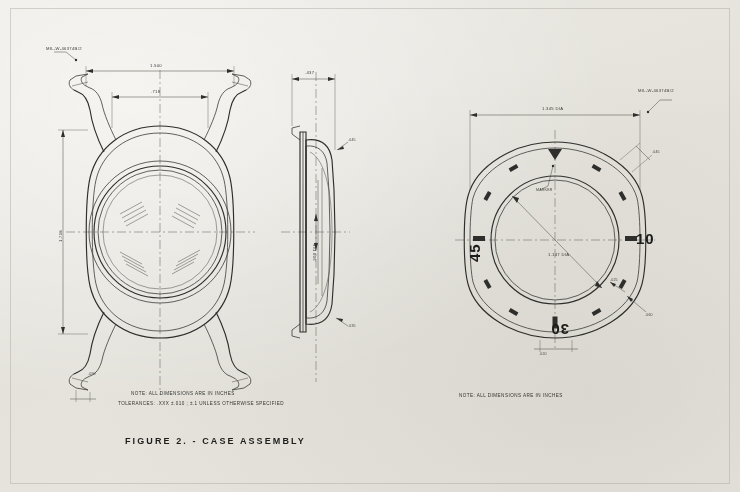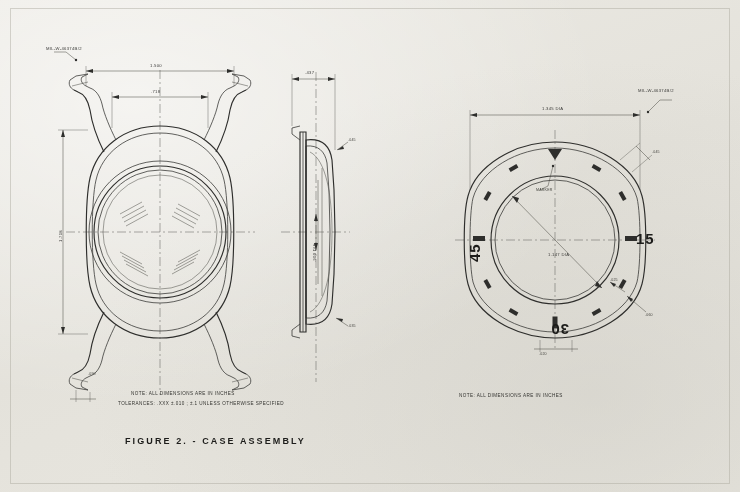--- a/index.html
+++ b/index.html
@@ -297,21 +297,21 @@
   <div class="lbl tiny" style="left:150px; top:63px;">1.500</div>
   <div class="lbl tiny" style="left:151px; top:89px;">.718</div>
   <div class="lbl tiny rot-90" style="left:58px; top:242px;">1.718</div>
   <div class="lbl micro" style="left:88px; top:372px;">.090</div>
 
   <div class="lbl tiny" style="left:305px; top:70px;">.437</div>
   <div class="lbl micro" style="left:348px; top:138px;">.045</div>
   <div class="lbl tiny rot-90" style="left:312px; top:262px;">.900 DIA</div>
   <div class="lbl micro" style="left:348px; top:324px;">.035</div>
 
-  <div class="lbl bezelnum" style="left:636px; top:230px;">15</div>
+  <div class="lbl bezelnum" style="left:636px; top:230px;">10</div>
   <div class="lbl bezelnum rot180" style="left:569px; top:338px;">30</div>
   <div class="lbl bezelnum rot-90" style="left:466px; top:262px;">45</div>
 
   <div class="lbl tiny" style="left:542px; top:106px;">1.345 DIA</div>
   <div class="lbl micro" style="left:652px; top:150px;">.045</div>
   <div class="lbl tiny" style="left:548px; top:252px;">1.147 DIA</div>
   <div class="lbl micro" style="left:610px; top:278px;">.025</div>
   <div class="lbl micro" style="left:645px; top:313px;">.060</div>
   <div class="lbl micro" style="left:539px; top:352px;">.020</div>
 

